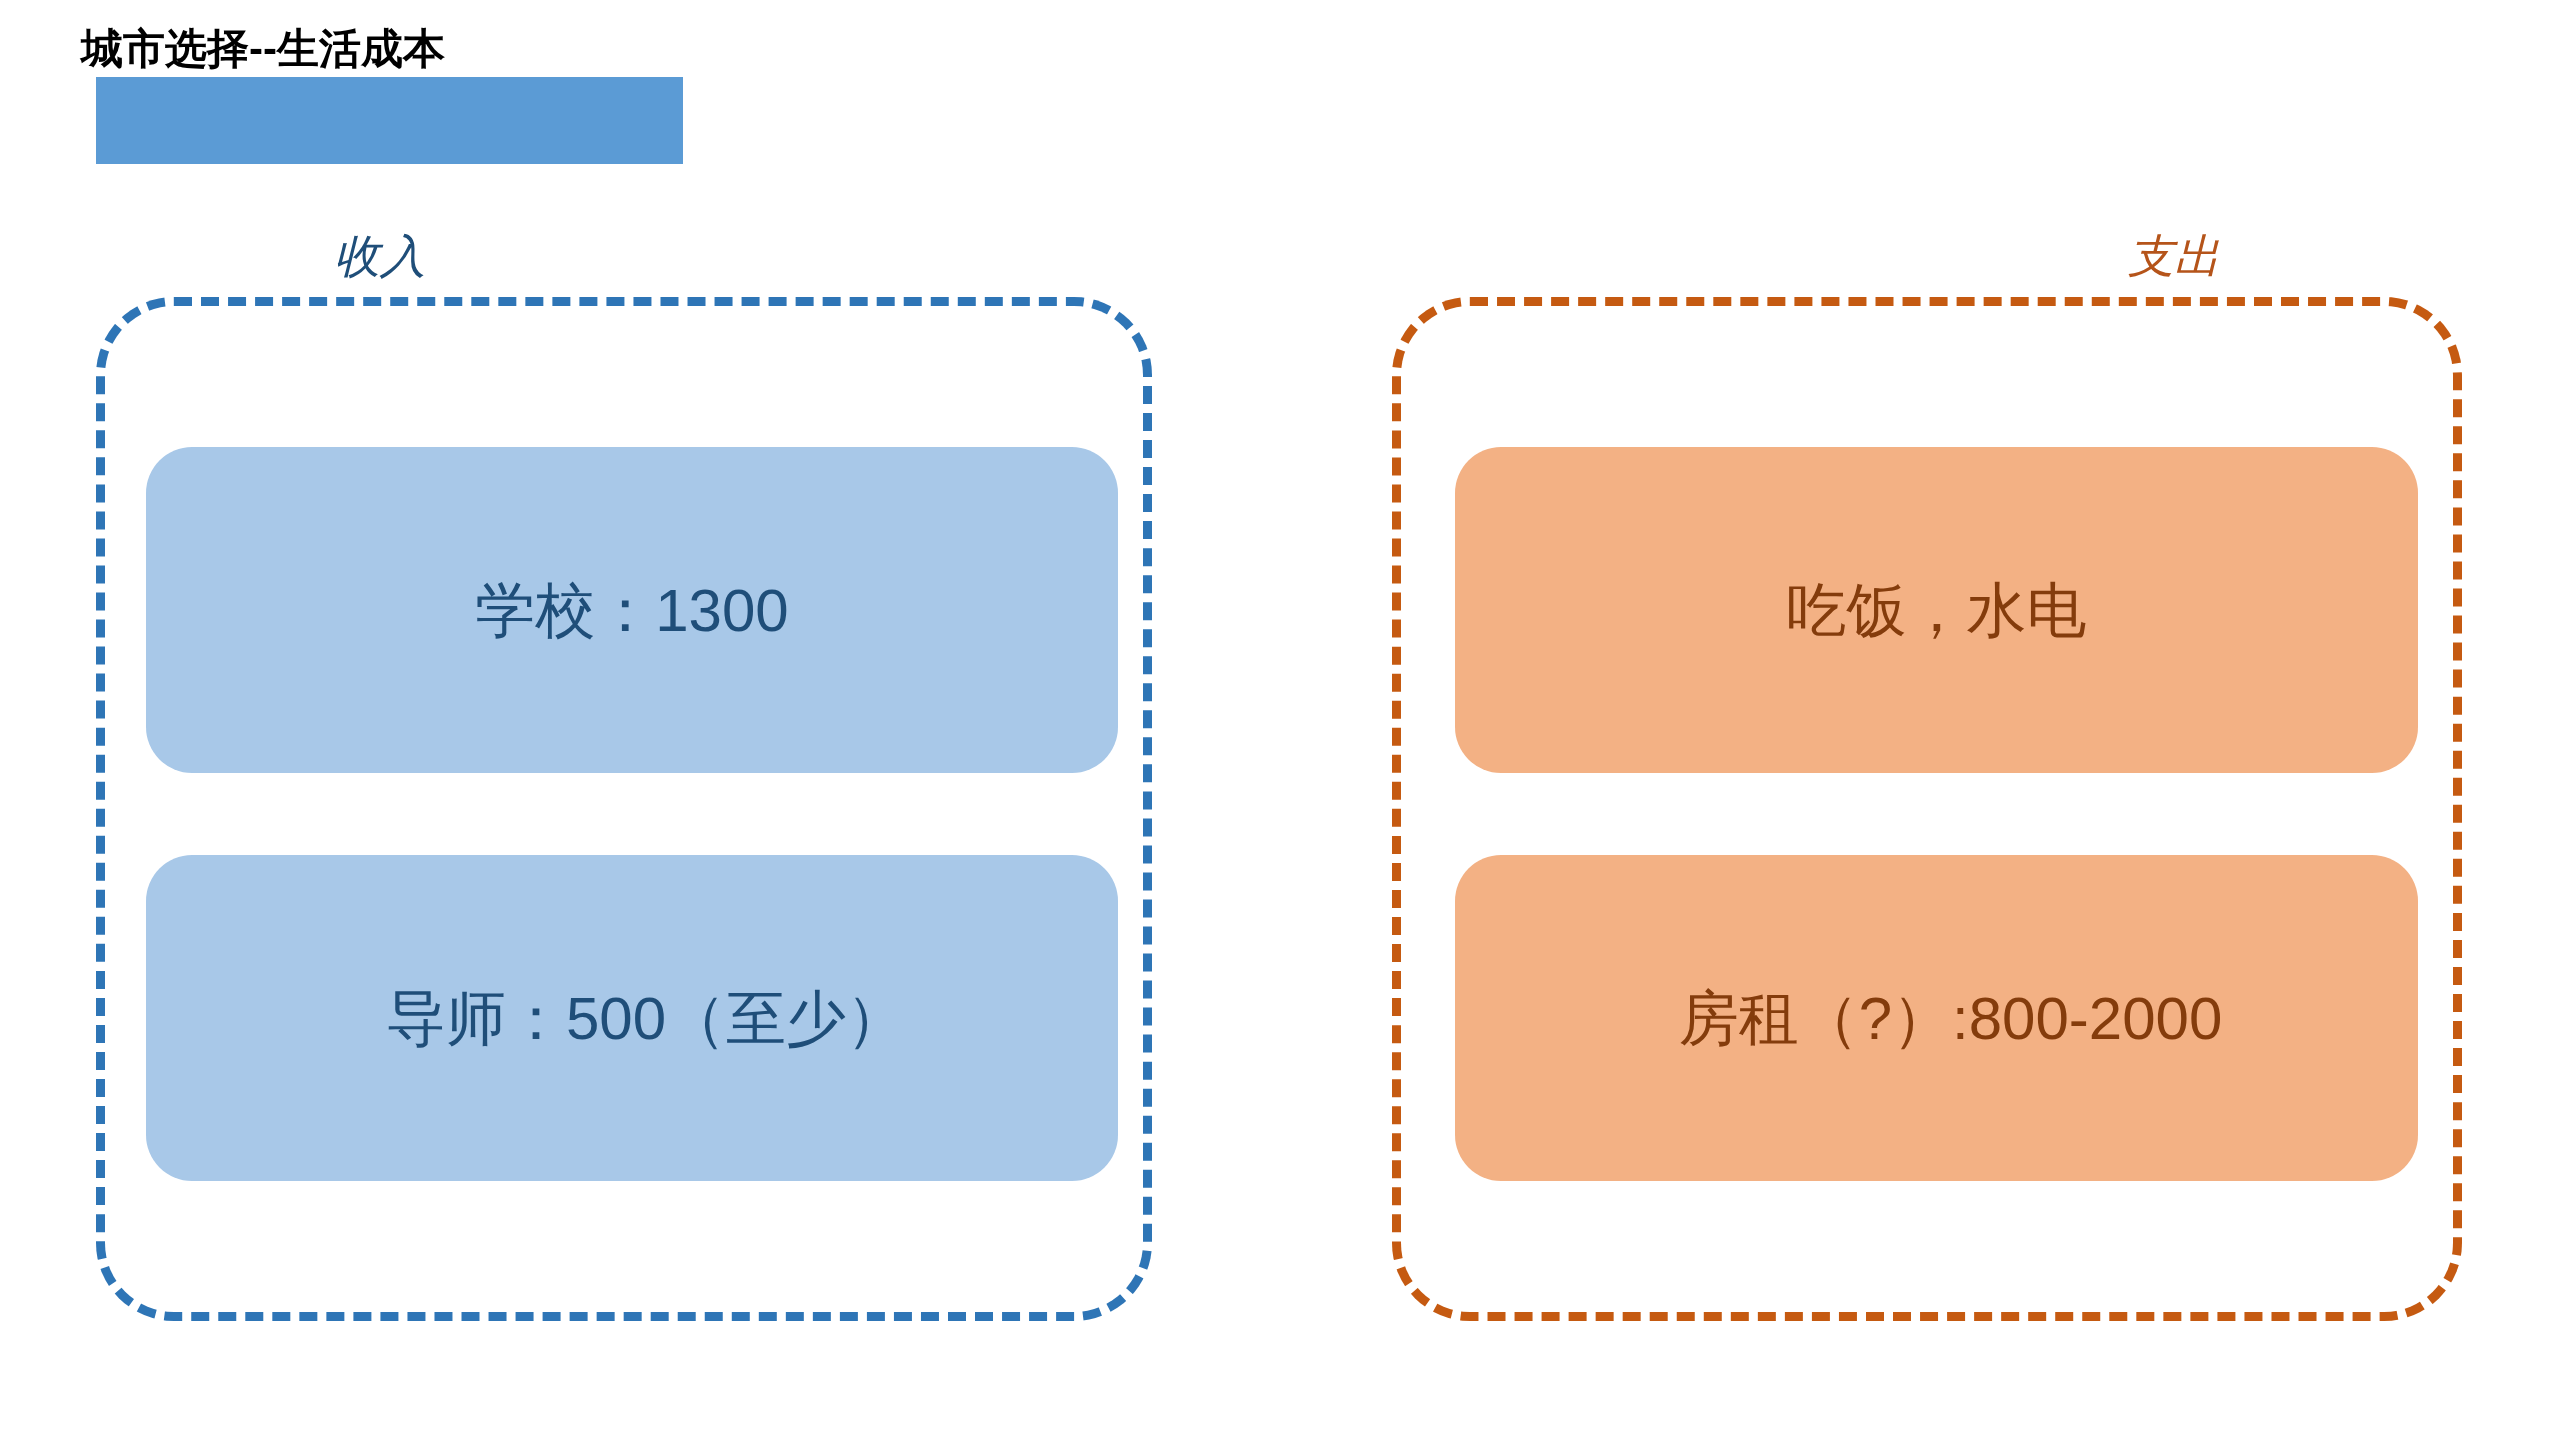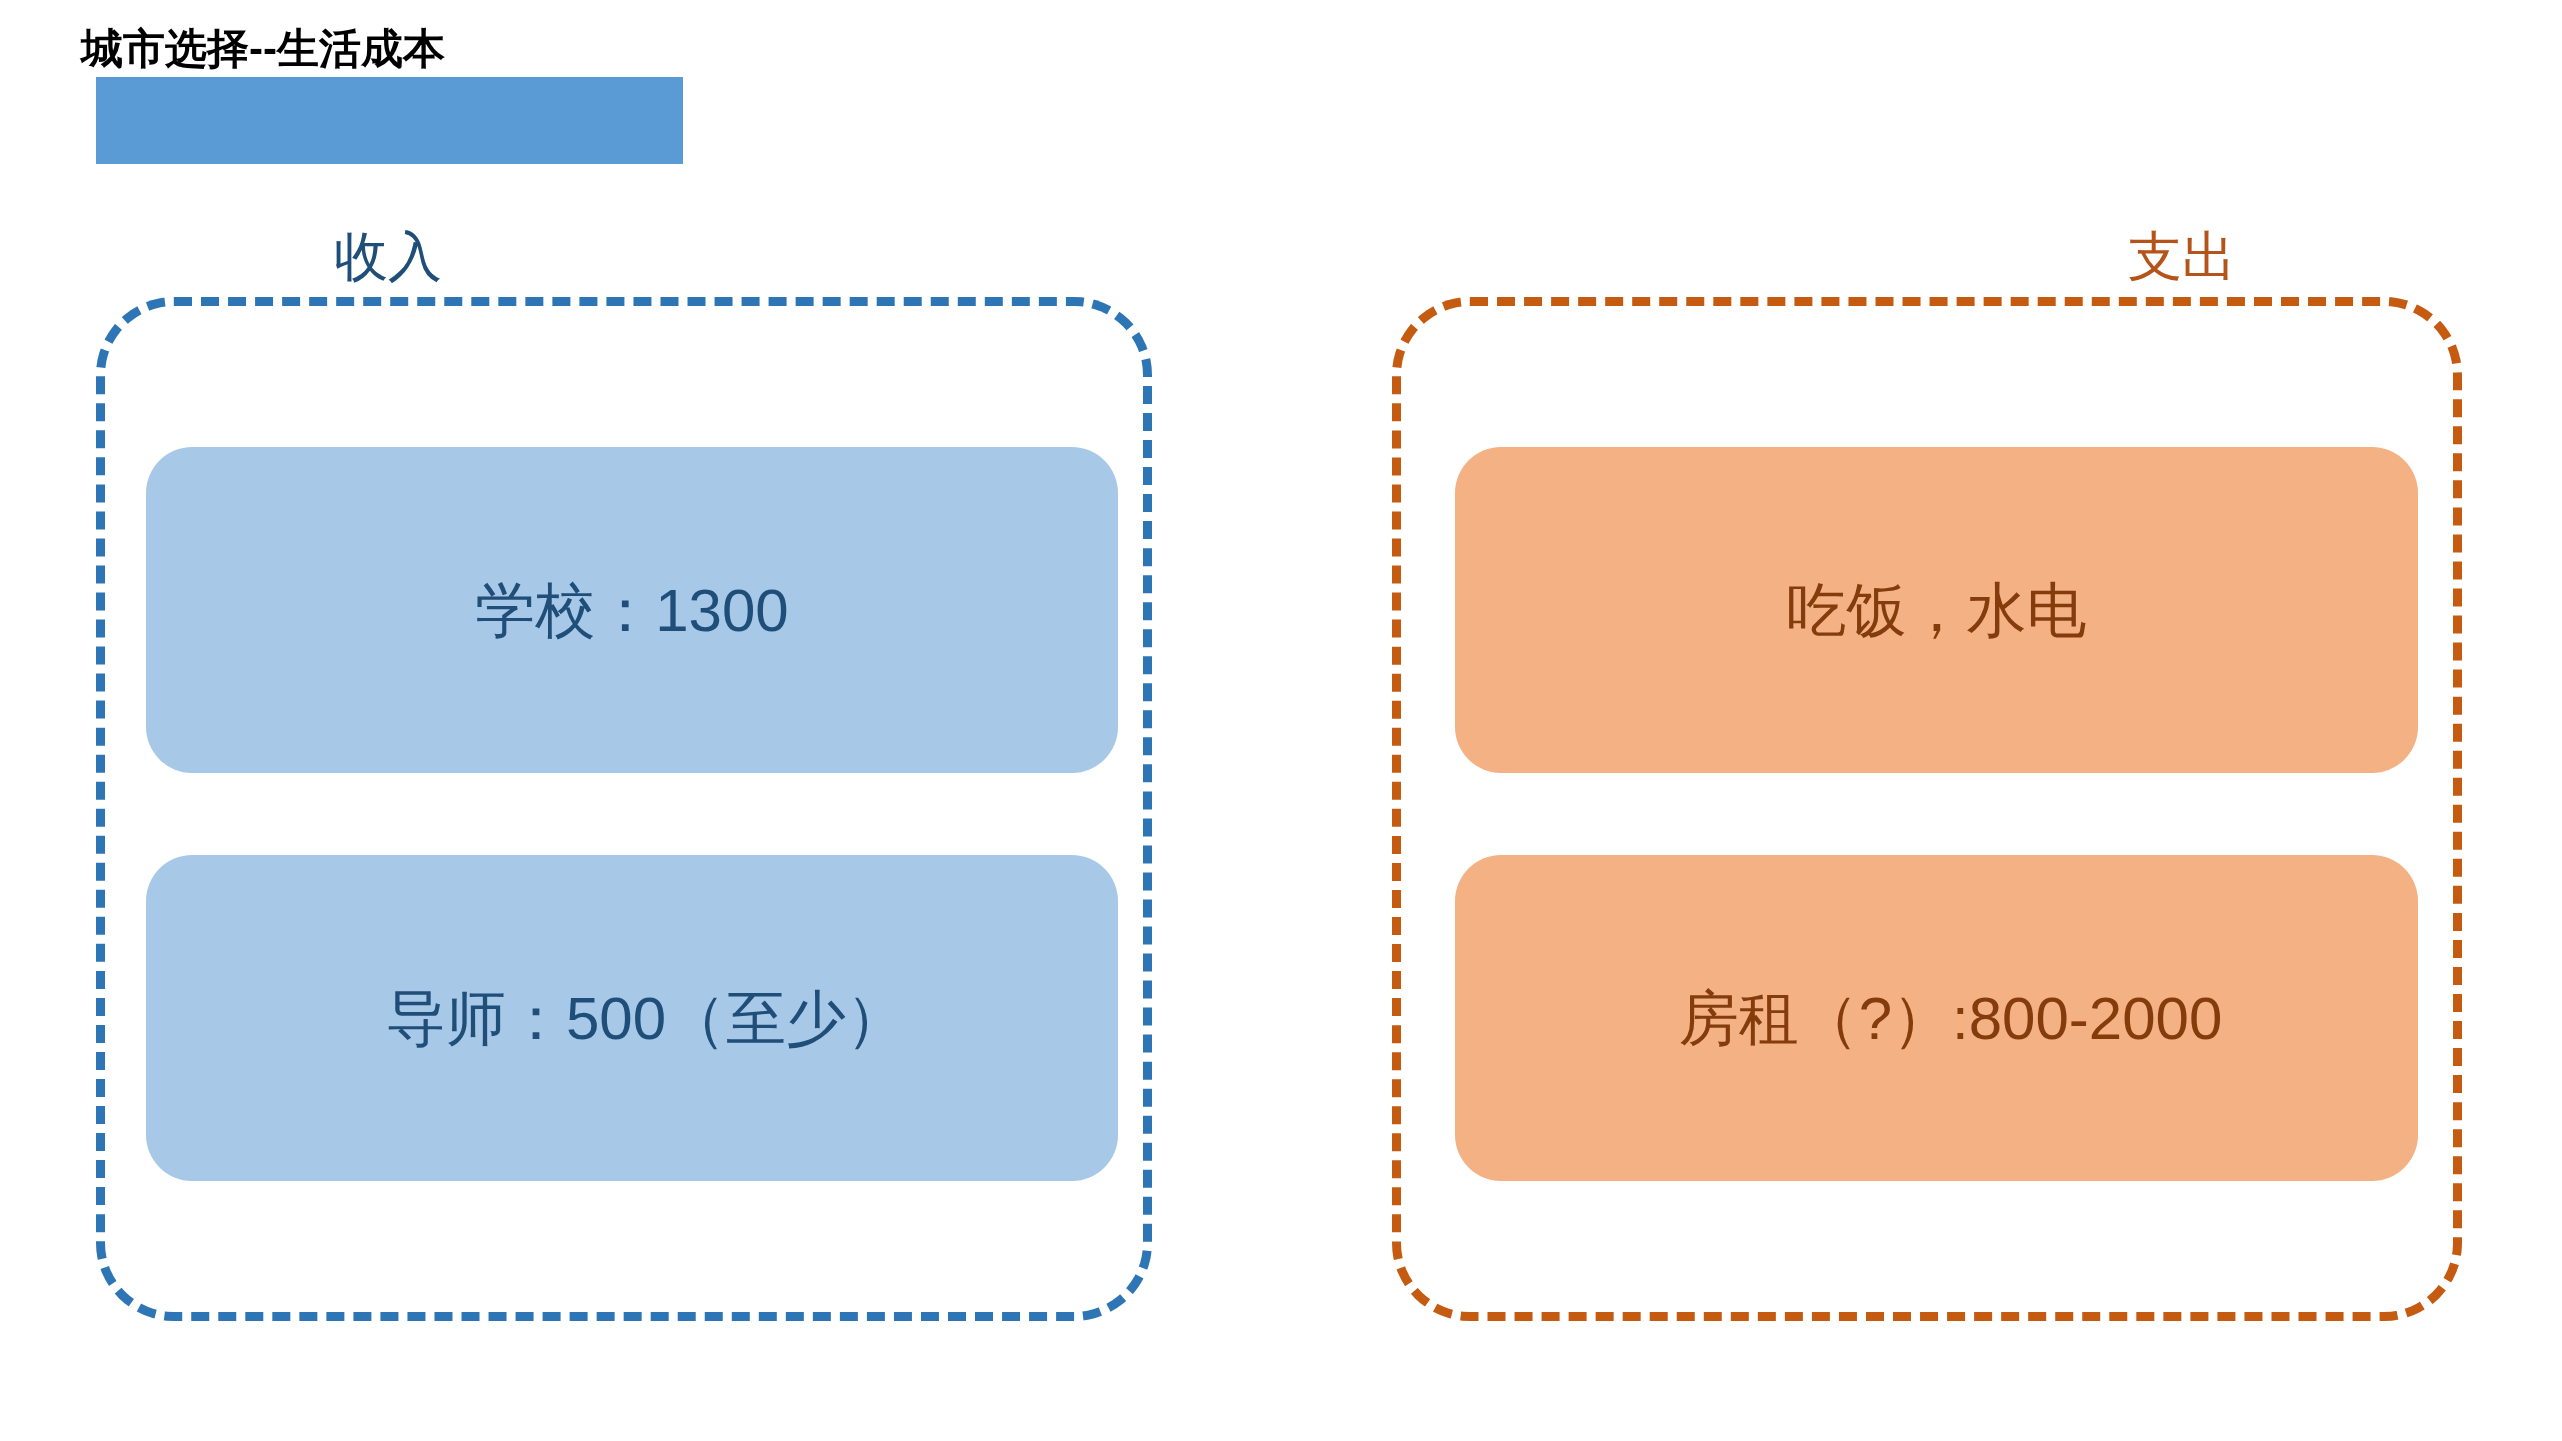--- a/index.html
+++ b/index.html
@@ -64,24 +64,25 @@
     left: 1392px;
     top: 297px;
     width: 1070px;
     height: 1024px;
     border-color: #C55A11;
   }
 
   
   .group-label {
     position: absolute;
-    font-size: 54px;
+    font-size: 46px;
     line-height: 56px;
     white-space: nowrap;
     font-weight: normal;
+    font-style: italic;
   }
   .label-income {
     left: 334px;
     top: 228px;
     color: #1F4E79;
   }
   .label-expense {
     left: 2128px;
     top: 228px;
     color: #B5541A;

